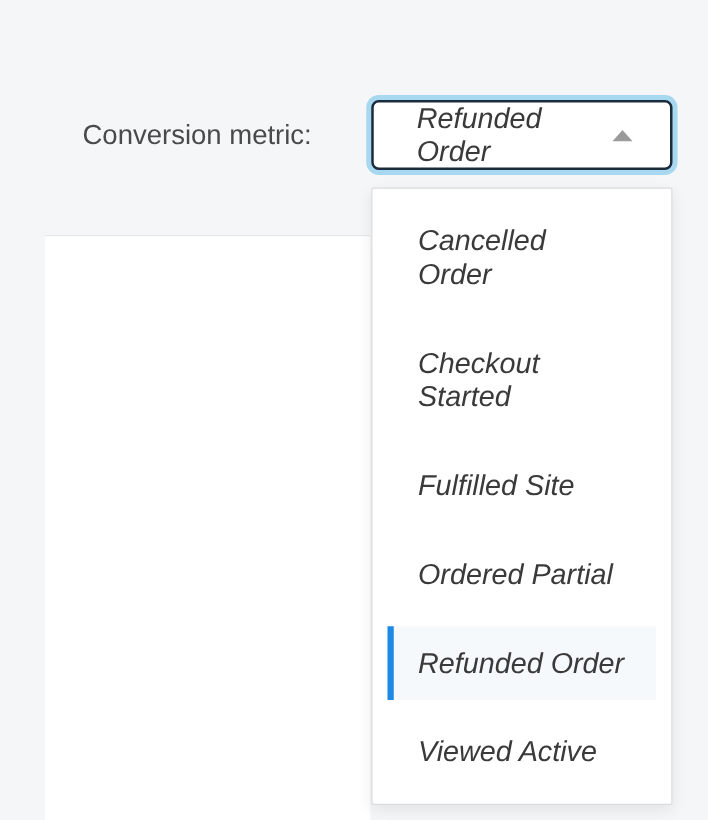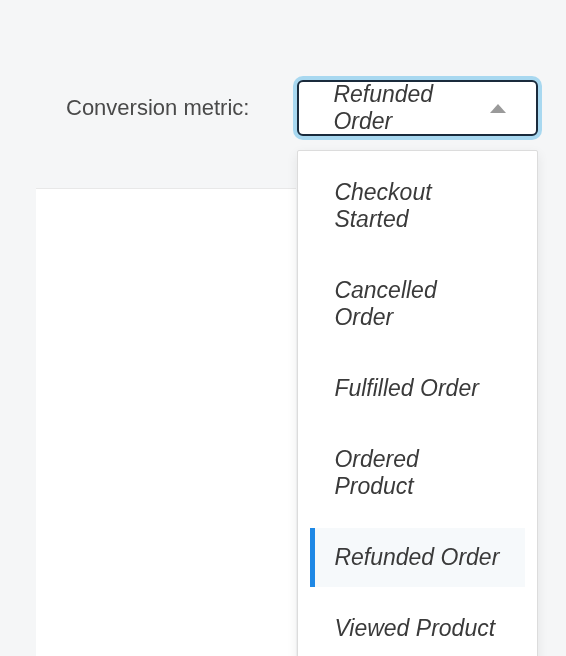--- a/index.html
+++ b/index.html
@@ -136,21 +136,21 @@
 <div class="bottom-blue2"></div>
 
 <div class="top-area">
   <span class="label">Conversion metric:</span>
   <div class="select-wrapper">
     <div class="select-box">
       <span class="select-value">Refunded Order</span>
       <span class="caret-up"></span>
     </div>
     <div class="dropdown-panel" id="dropdown-panel">
+        <div class="dropdown-option">Cancelled Order</div>
         <div class="dropdown-option">Checkout Started</div>
-        <div class="dropdown-option">Cancelled Order</div>
-        <div class="dropdown-option">Fulfilled Order</div>
-        <div class="dropdown-option">Ordered Product</div>
+        <div class="dropdown-option">Fulfilled Site</div>
+        <div class="dropdown-option">Ordered Partial</div>
         <div class="dropdown-option selected">Refunded Order</div>
-        <div class="dropdown-option">Viewed Product</div>
+        <div class="dropdown-option">Viewed Active</div>
       </div>
   </div>
 </div>
 
 </body></html>

